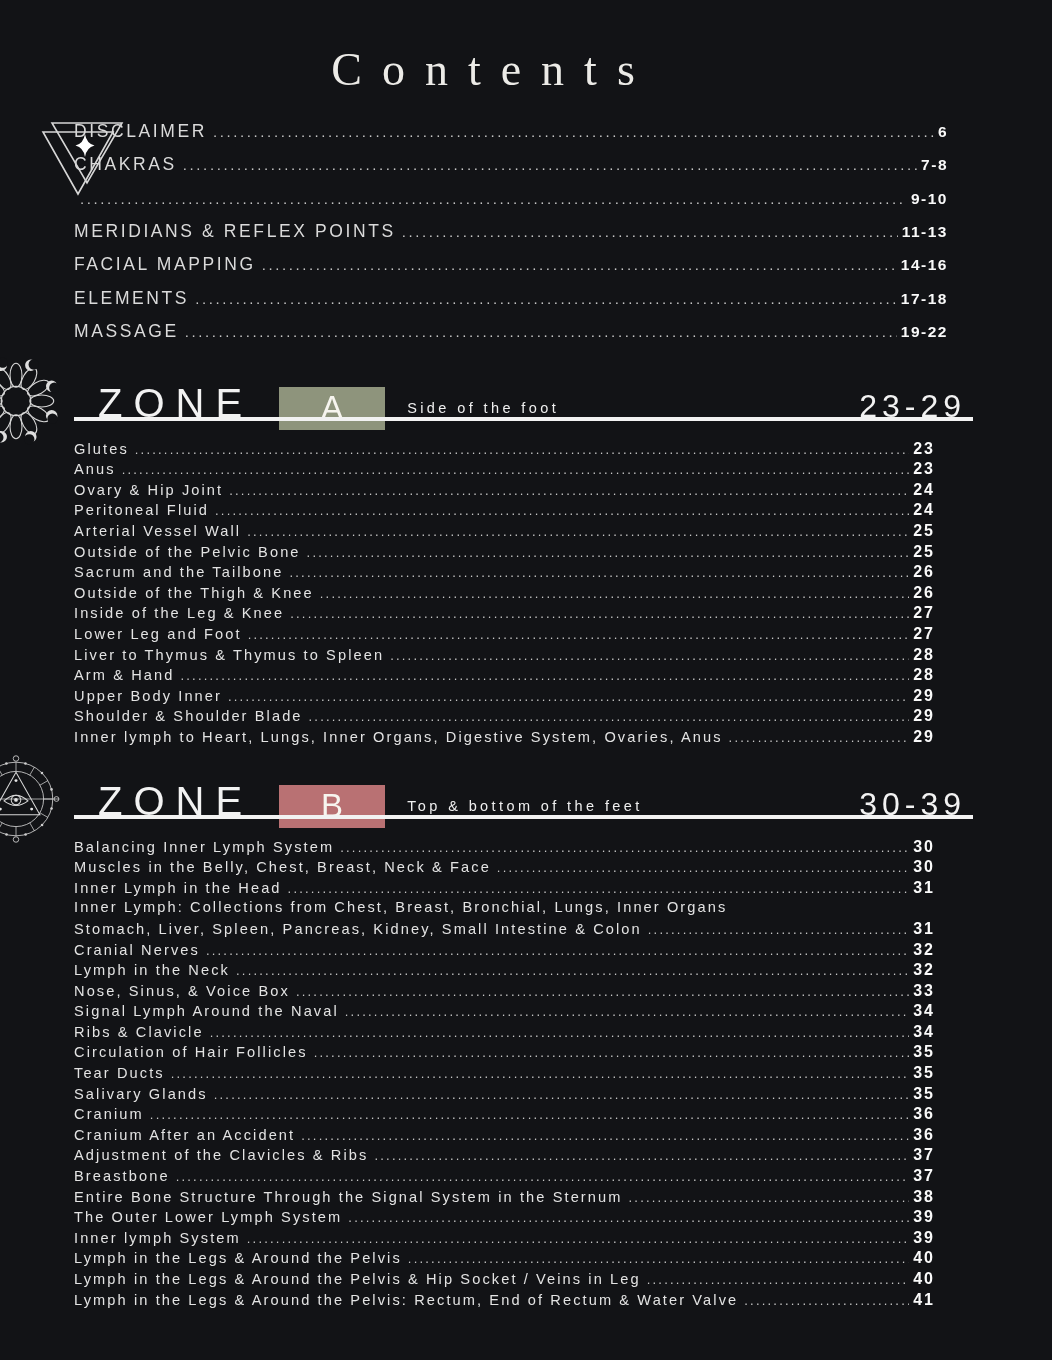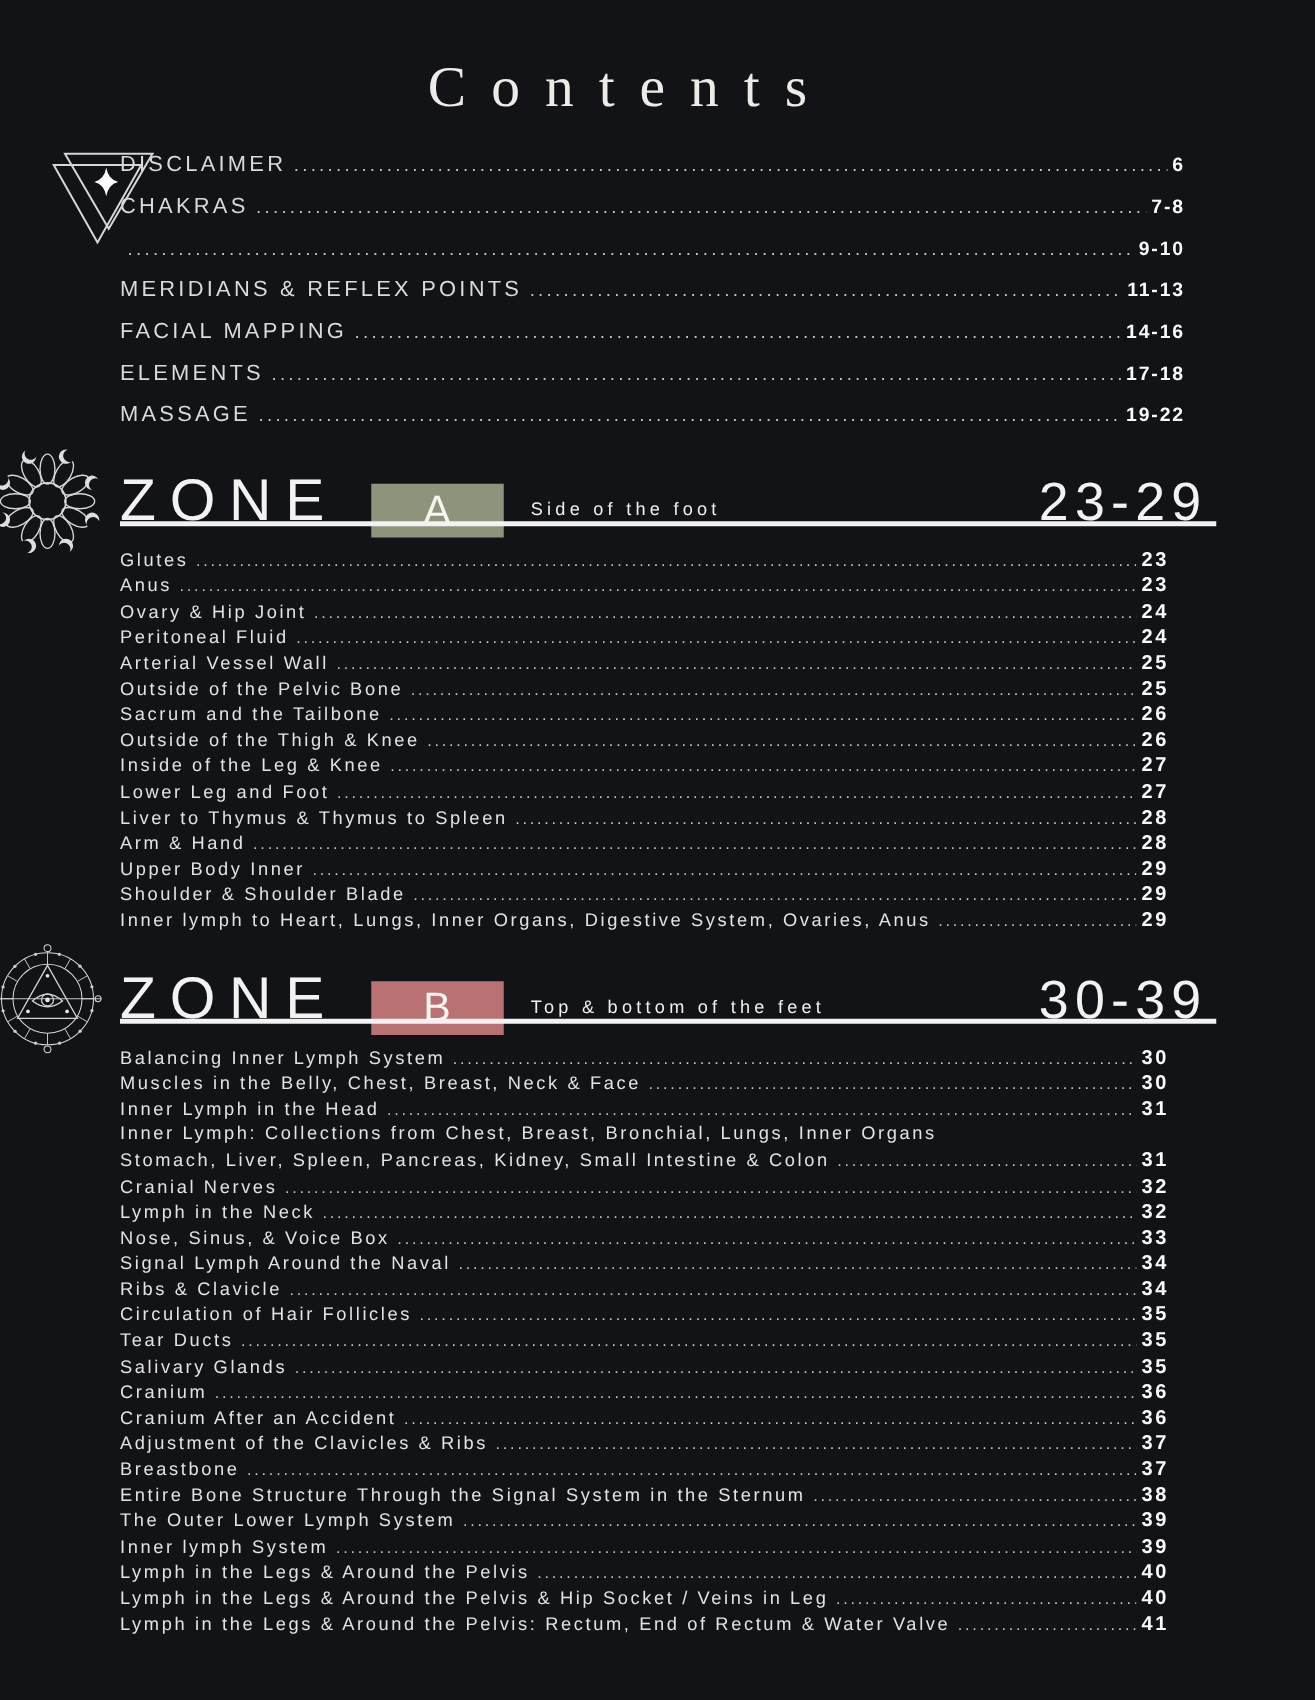--- a/index.html
+++ b/index.html
@@ -1,17 +1,17 @@
 <!DOCTYPE html>
 <html><head>
 <meta charset="utf-8">
 <style>
   html,body{margin:0;padding:0;background:#121316;}
   body{width:1052px;height:1360px;overflow:hidden;font-family:"Liberation Sans",sans-serif;}
-  .page{position:relative;width:1052px;height:1360px;box-sizing:border-box;padding:44px 104px 0 96px;}
+  .page{position:relative;width:1052px;height:1360px;box-sizing:border-box;padding:44px 104px 0 74px;}
 
   
   .title{font-family:"Liberation Serif",serif;font-weight:400;font-size:46px;line-height:1.15;
          letter-spacing:20px;color:#ecebe7;text-align:center;margin:0 -104px 0 -140px;}
 
   
   .row{display:flex;align-items:baseline;white-space:nowrap;overflow:hidden;}
   .leader{flex:1;overflow:hidden;margin:0 4px 0 6px;color:#c6c6c6;}
   .leader::after{content:"..................................................................................................................................................................................................................................................................................";
                  letter-spacing:2.6px;}
@@ -29,25 +29,25 @@
   .zrow{height:20.6px;font-size:14.6px;letter-spacing:2.1px;color:#e3e3e3;}
   .zrow .leader::after{font-size:13px;letter-spacing:2.2px;}
   .zrow .pagenum{font-size:16px;letter-spacing:2px;}
 
   
   .zone{position:relative;}
   .zone-a{margin-top:14px;}
   .zone-b{margin-top:18px;}
   .zone-header{position:relative;display:flex;align-items:flex-end;height:58px;}
   .zone-underline{position:absolute;left:0;right:-25px;bottom:6px;height:3.5px;background:#f2f2f2;z-index:3;}
-  .zone-word{font-size:47px;line-height:0.82;letter-spacing:11px;color:#f2f2f2;margin-bottom:7px;}
+  .zone-word{font-size:40px;line-height:0.82;letter-spacing:11px;color:#f2f2f2;margin-bottom:7px;margin-left:24px;}
   .zone-letterbox{width:106px;height:43px;margin-left:26px;margin-bottom:-3px;display:flex;
                   align-items:center;justify-content:center;font-size:33px;color:#f7f5ef;z-index:1;}
   .zone-subtitle{font-size:14.5px;letter-spacing:3.4px;color:#efefef;margin-left:22px;margin-bottom:11px;}
-  .zone-pages{margin-left:auto;margin-right:-18px;font-size:43px;line-height:0.8;letter-spacing:5px;
+  .zone-pages{margin-left:auto;margin-right:-18px;font-size:32px;line-height:0.8;letter-spacing:5px;
               color:#f2f2f2;margin-bottom:7px;}
 
   
   .corner-icon{position:absolute;left:36px;top:116px;width:92px;height:96px;}
   .zone-icon{position:absolute;left:-104px;top:-14px;width:92px;height:92px;}
   svg .ln{stroke:#d6d6d6;fill:none;}
 </style>
 </head>
 <body>
 

